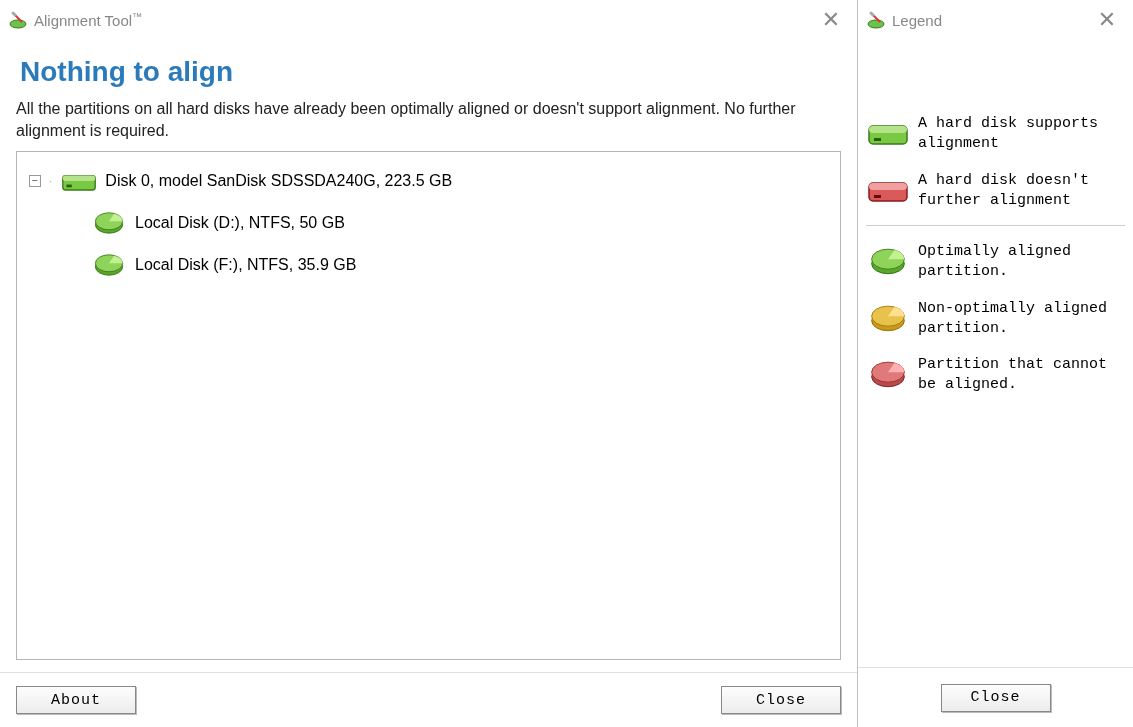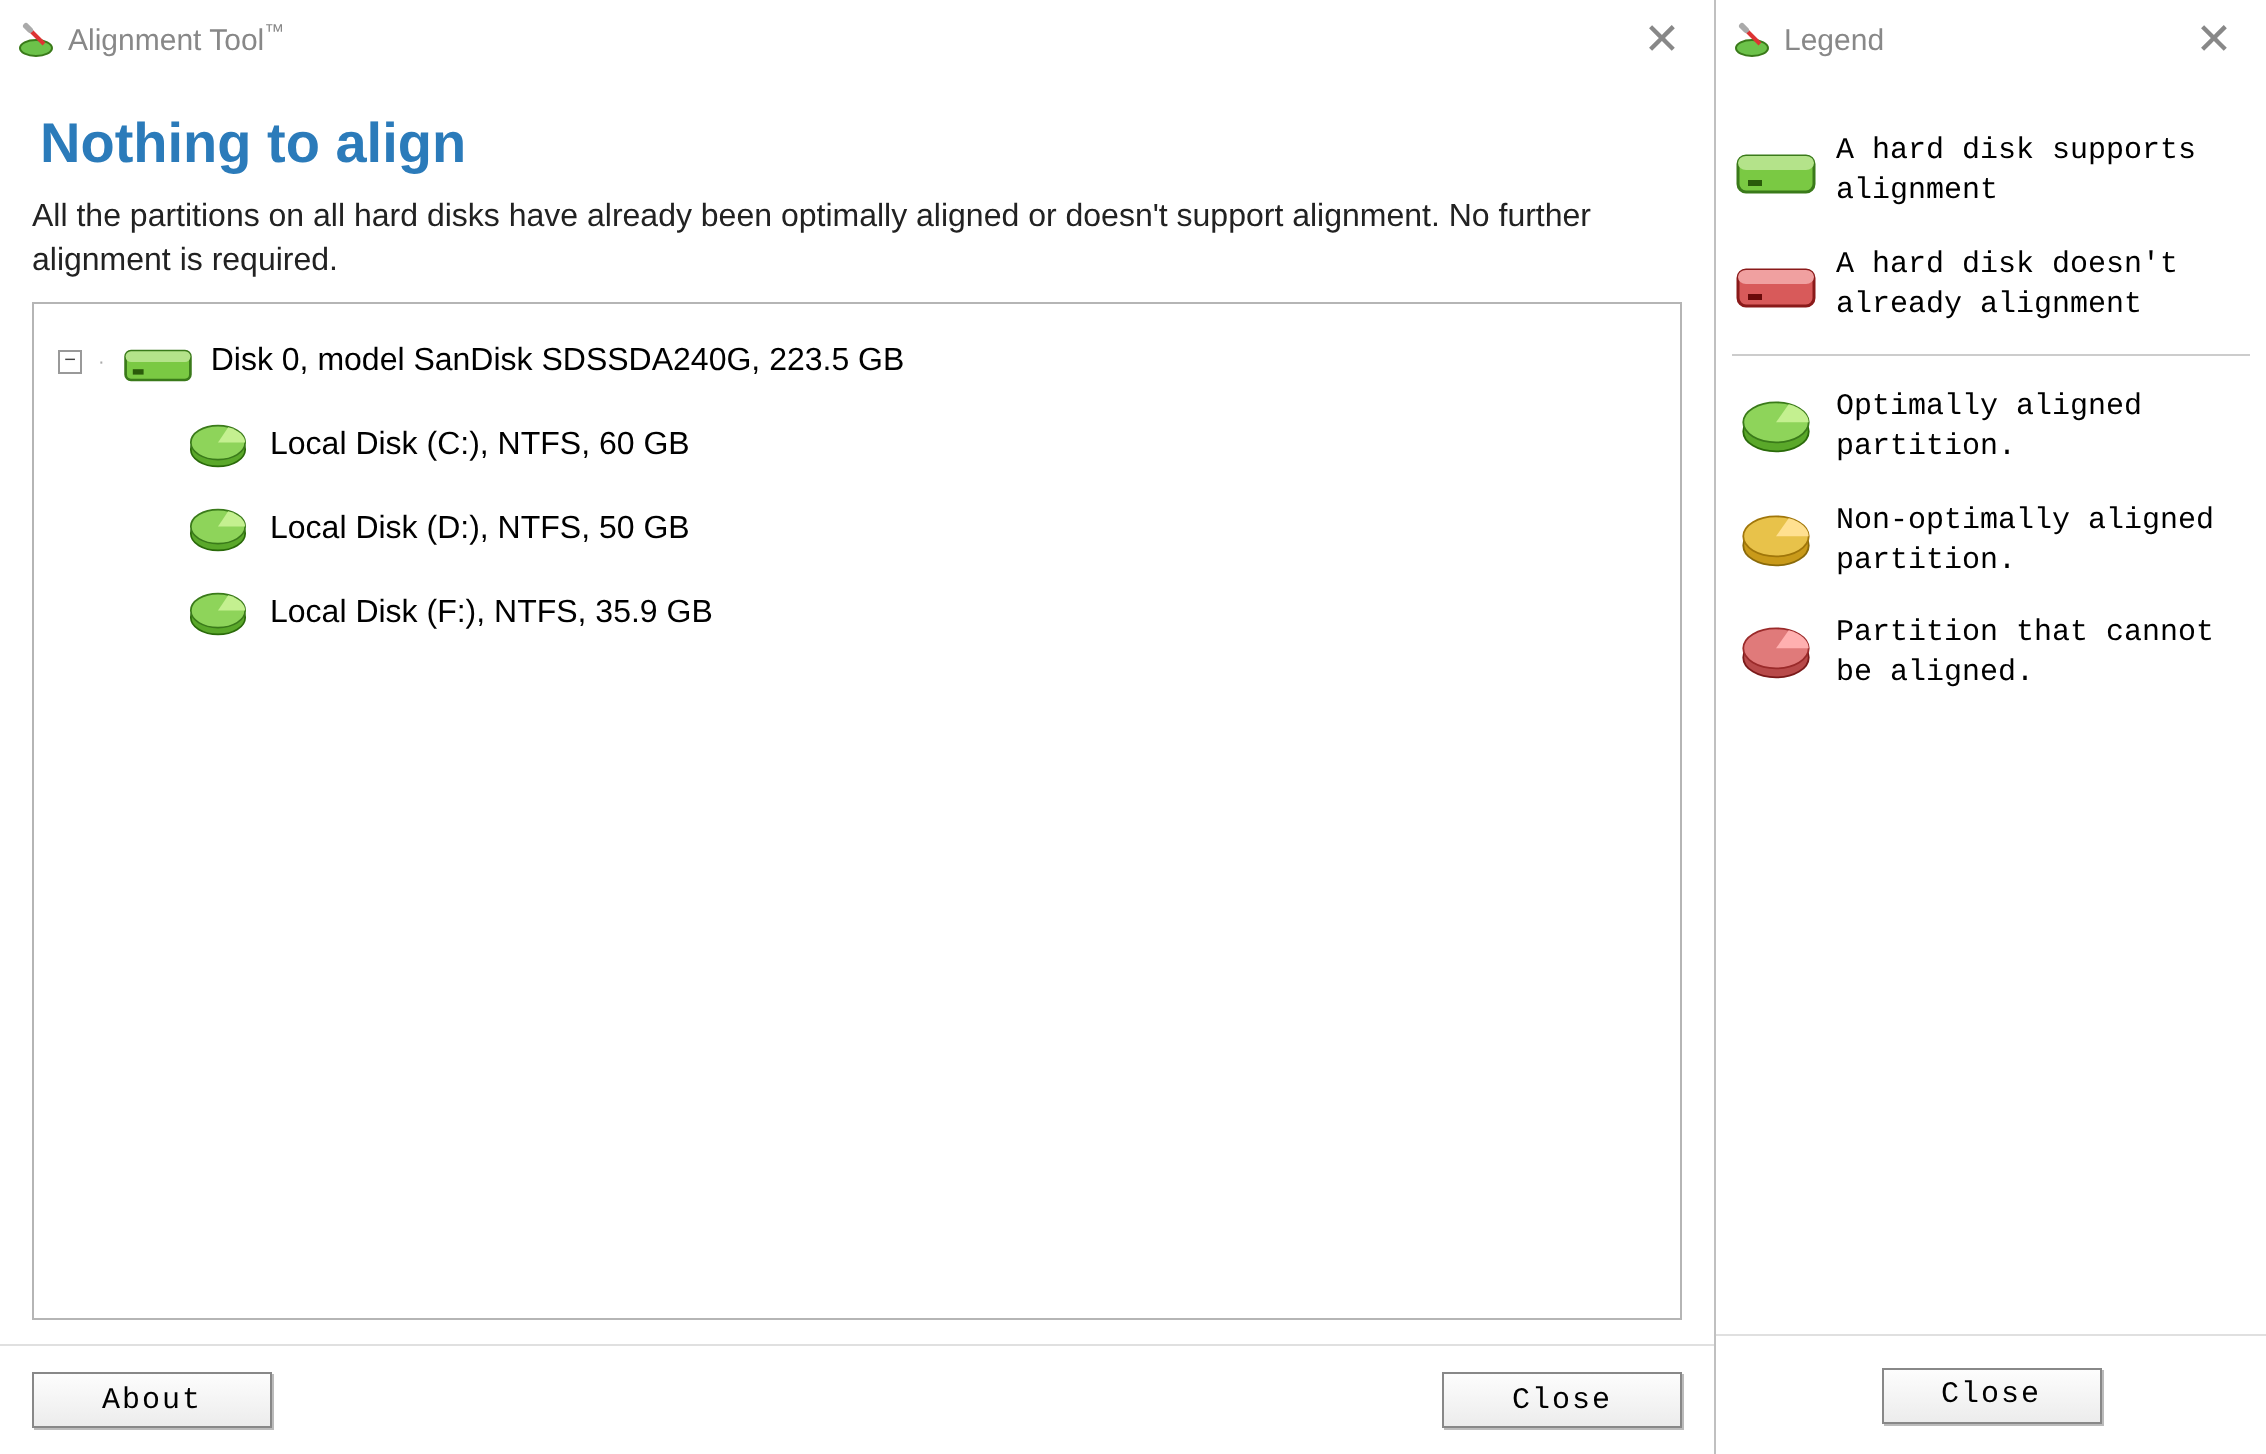--- a/index.html
+++ b/index.html
@@ -21,20 +21,21 @@
     border-right: 1px solid #c0c0c0;
     display: flex;
     flex-direction: column;
     position: relative;
   }
   .legend-panel {
     width: 275px;
     height: 727px;
     display: flex;
     flex-direction: column;
+    gap: 48px;
   }
   .titlebar {
     height: 40px;
     display: flex;
     align-items: center;
     padding: 0 8px 0 8px;
     font-size: 15px;
     color: #888;
   }
   .titlebar .title-text {
@@ -198,30 +199,20 @@
         <span class="disk-icon">
           <svg viewBox="0 0 40 32" width="36" height="30">
             <rect x="2" y="10" width="36" height="16" rx="3" fill="#7ac943" stroke="#3a7a1a" stroke-width="1.5"></rect>
             <rect x="2" y="10" width="36" height="6" rx="3" fill="#b4e38a"></rect>
             <rect x="6" y="20" width="6" height="3" fill="#2a5a0a"></rect>
           </svg>
         </span>
         <span class="tree-label">Disk 0, model SanDisk SDSSDA240G, 223.5 GB</span>
       </div>
 
-      <div class="tree-row tree-child">
-        <span class="part-icon">
-          <svg viewBox="0 0 40 32" width="34" height="28">
-            <ellipse cx="20" cy="18" rx="16" ry="10" fill="#5aa82a" stroke="#2a6a0a"></ellipse>
-            <ellipse cx="20" cy="14" rx="16" ry="10" fill="#8ed45a" stroke="#3a7a1a"></ellipse>
-            <path d="M20 14 L36 14 A16 10 0 0 0 26 5 Z" fill="#c4f090"></path>
-          </svg>
-        </span>
-        <span class="tree-label">Local Disk (C:), NTFS, 60 GB</span>
-      </div>
       <div class="tree-row tree-child">
         <span class="part-icon">
           <svg viewBox="0 0 40 32" width="34" height="28">
             <ellipse cx="20" cy="18" rx="16" ry="10" fill="#5aa82a" stroke="#2a6a0a"></ellipse>
             <ellipse cx="20" cy="14" rx="16" ry="10" fill="#8ed45a" stroke="#3a7a1a"></ellipse>
             <path d="M20 14 L36 14 A16 10 0 0 0 26 5 Z" fill="#c4f090"></path>
           </svg>
         </span>
         <span class="tree-label">Local Disk (D:), NTFS, 50 GB</span>
       </div>
@@ -270,21 +261,21 @@
       <span class="legend-text">A hard disk supports alignment</span>
     </div>
     <div class="legend-item">
       <span class="legend-icon">
         <svg viewBox="0 0 44 34" width="44" height="34">
           <rect x="3" y="10" width="38" height="18" rx="4" fill="#d85a5a" stroke="#8a1a1a" stroke-width="1.5"></rect>
           <rect x="3" y="10" width="38" height="7" rx="4" fill="#f0a0a0"></rect>
           <rect x="8" y="22" width="7" height="3" fill="#6a0a0a"></rect>
         </svg>
       </span>
-      <span class="legend-text">A hard disk doesn't already alignment</span>
+      <span class="legend-text">A hard disk doesn't further alignment</span>
     </div>
 
     <hr class="legend-divider">
 
     <div class="legend-item">
       <span class="legend-icon">
         <svg viewBox="0 0 44 34" width="40" height="32">
           <ellipse cx="22" cy="20" rx="18" ry="11" fill="#5aa82a" stroke="#2a6a0a"></ellipse>
           <ellipse cx="22" cy="15" rx="18" ry="11" fill="#8ed45a" stroke="#3a7a1a"></ellipse>
           <path d="M22 15 L40 15 A18 11 0 0 0 29 5 Z" fill="#c4f090"></path>

